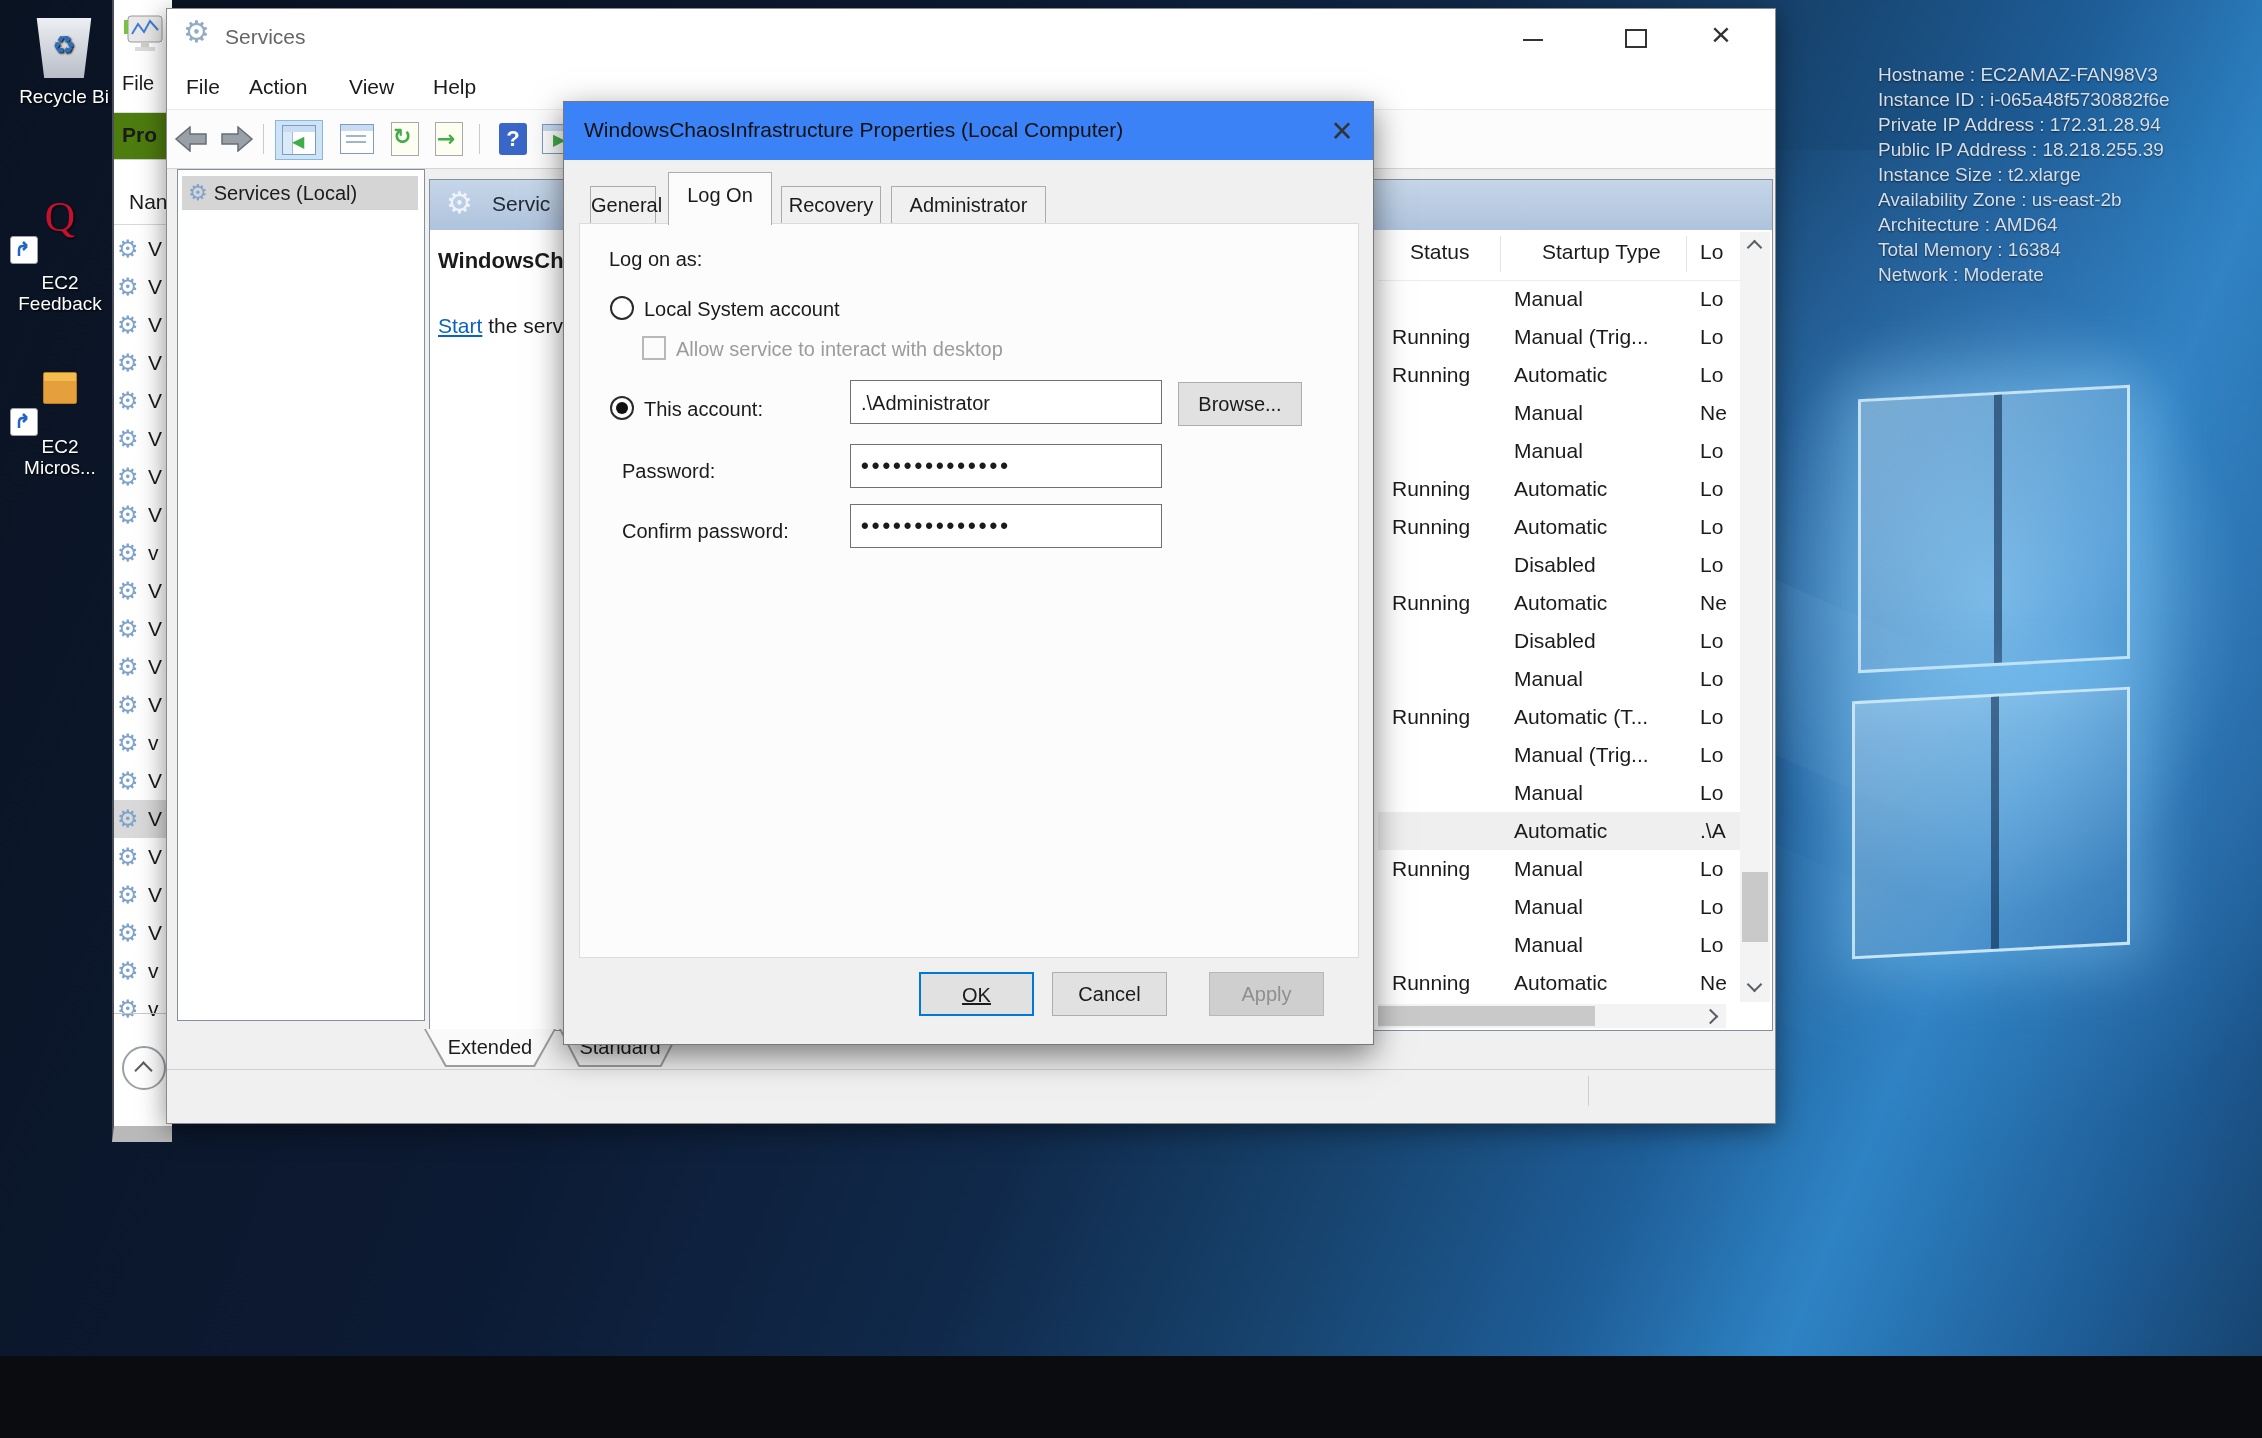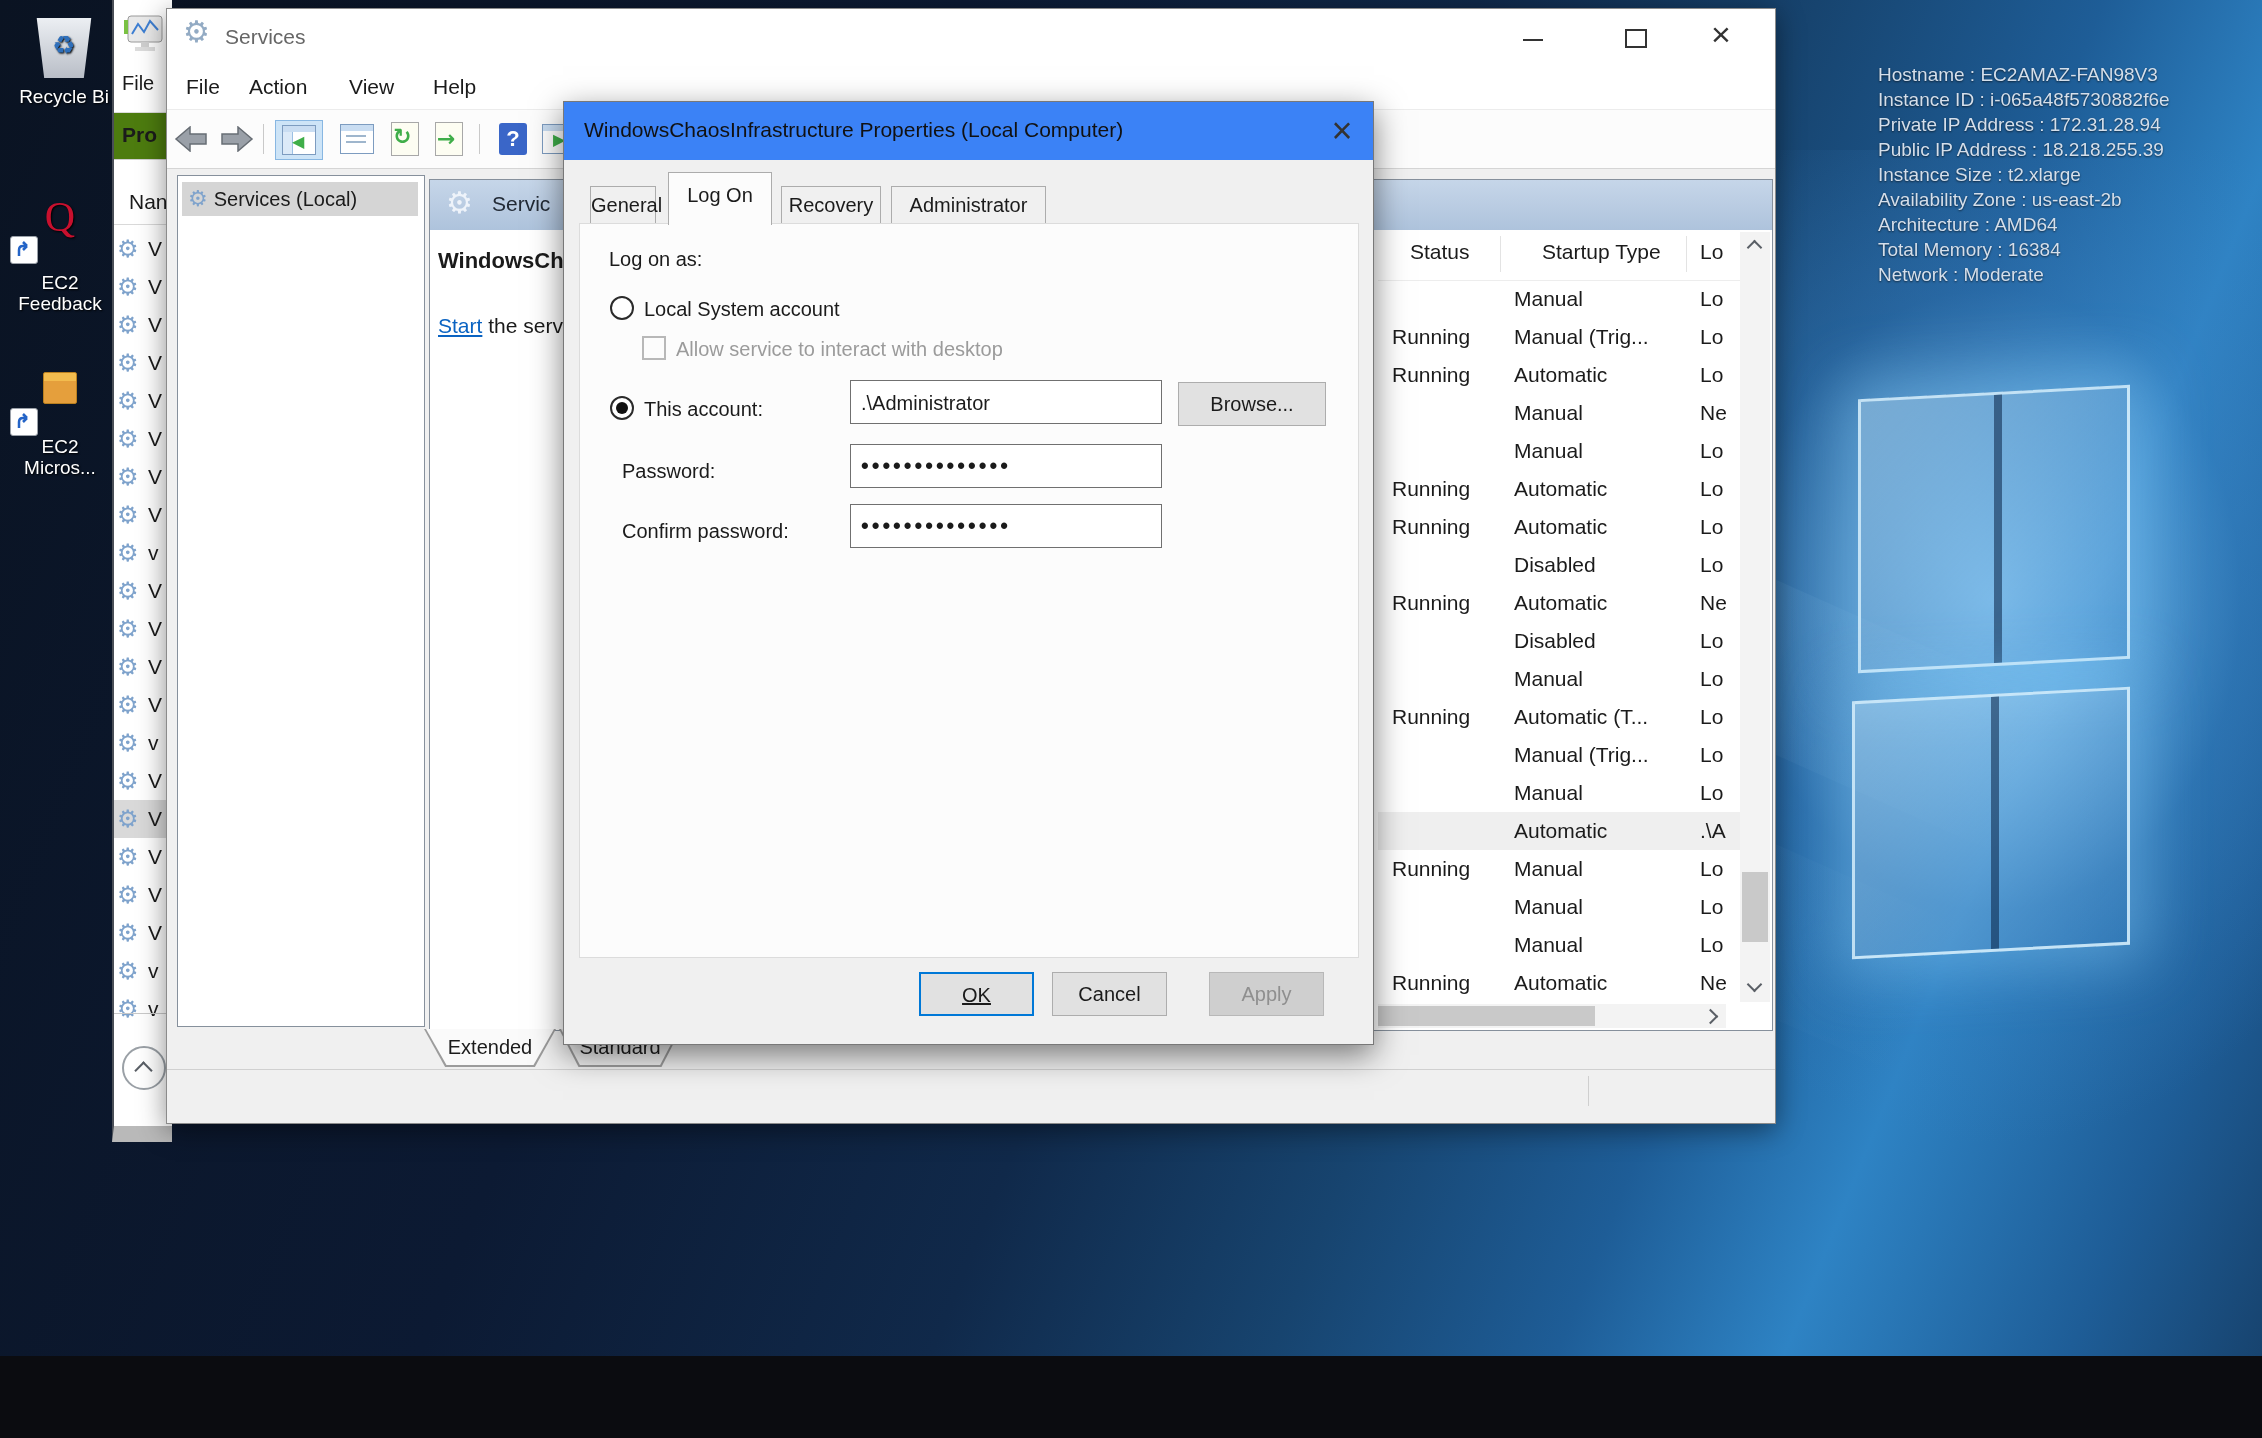--- a/index.html
+++ b/index.html
@@ -55,21 +55,21 @@
   .toolbar{position:absolute;left:0;right:0;top:100px;height:58px;background:#fcfcfc;border-top:1px solid #ececec;border-bottom:1px solid #d5d5d5;}
   .tbi{position:absolute;top:10px;width:40px;height:38px;display:flex;align-items:center;justify-content:center;}
   .tbsep{position:absolute;top:14px;width:1px;height:30px;background:#c9c9c9;}
   .helpbox{width:28px;height:32px;background:#3a66c8;border-radius:3px;color:#fff;font-size:22px;font-weight:bold;display:flex;align-items:center;justify-content:center;}
   .docic{position:relative;width:26px;height:32px;background:#fdfdf2;border:1px solid #a8a8a8;}
   .docic span{position:absolute;left:1px;top:3px;font-size:22px;font-weight:bold;color:#3fae49;}
   .winic{position:relative;width:32px;height:28px;background:#fff;border:1px solid #7d9cc0;}
   .winic .tb{position:absolute;left:0;right:0;top:0;height:6px;background:#c9ddf2;}
   .winic .green{position:absolute;color:#3fae49;font-size:16px;left:9px;top:8px;}
   
-  .treepane{position:absolute;left:10px;top:166px;width:246px;height:850px;background:#fff;border:1px solid #86909c;}
+  .treepane{position:absolute;left:10px;top:160px;width:246px;height:850px;background:#fff;border:1px solid #86909c;}
   .treesel{position:absolute;left:4px;top:6px;width:236px;height:34px;background:#d5d5d5;line-height:34px;font-size:20px;}
   .treesel .g{color:#7fa3cc;font-size:22px;padding:0 6px 0 6px;}
   
   .dpane{position:absolute;left:262px;top:170px;width:1342px;height:850px;background:#fff;border:1px solid #86909c;overflow:hidden;}
   .phead{position:absolute;left:0;right:0;top:0;height:50px;background:linear-gradient(#c6d6e9,#aec3dc);}
   .phead .g{position:absolute;left:16px;top:8px;color:#eef3fa;font-size:30px;}
   .phead .t{position:absolute;left:62px;top:12px;font-size:21px;color:#222a35;}
   .svcname{position:absolute;left:8px;top:68px;font-size:22px;font-weight:bold;}
   .startline{position:absolute;left:8px;top:134px;font-size:21px;}
   .startline a{color:#0a63c2;text-decoration:underline;}
@@ -500,21 +500,21 @@
     <div class="dtab" style="left:327px;width:153px;">Administrator</div>
     <div class="dpage">
       <span class="flabel" style="left:29px;top:24px;">Log on as:</span>
       <span class="radio" style="left:30px;top:72px;"></span>
       <span class="flabel" style="left:64px;top:74px;">Local System account</span>
       <span class="cbox" style="left:62px;top:112px;"></span>
       <span class="flabel dis" style="left:96px;top:114px;">Allow service to interact with desktop</span>
       <span class="radio sel" style="left:30px;top:172px;"></span>
       <span class="flabel" style="left:64px;top:174px;">This account:</span>
       <div class="tfield" style="left:270px;top:156px;">.\Administrator</div>
-      <div class="btn" style="left:598px;top:158px;width:148px;">Browse...</div>
+      <div class="btn" style="left:598px;top:158px;width:124px;">Browse...</div>
       <span class="flabel" style="left:42px;top:236px;">Password:</span>
       <div class="tfield dots" style="left:270px;top:220px;">••••••••••••••</div>
       <span class="flabel" style="left:42px;top:296px;">Confirm password:</span>
       <div class="tfield dots" style="left:270px;top:280px;">••••••••••••••</div>
     </div>
     <div class="btn focus" style="left:355px;top:870px;">OK</div>
     <div class="btn" style="left:488px;top:870px;">Cancel</div>
     <div class="btn disabled" style="left:645px;top:870px;">Apply</div>
   </div>
 

